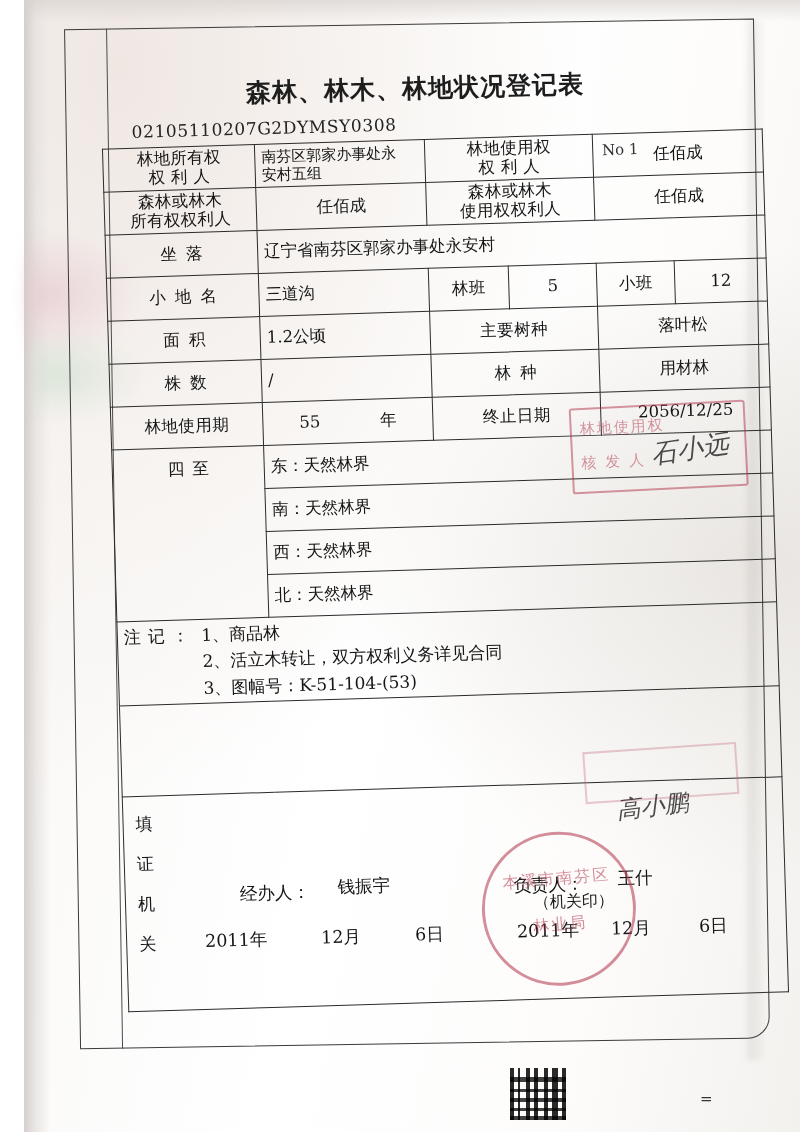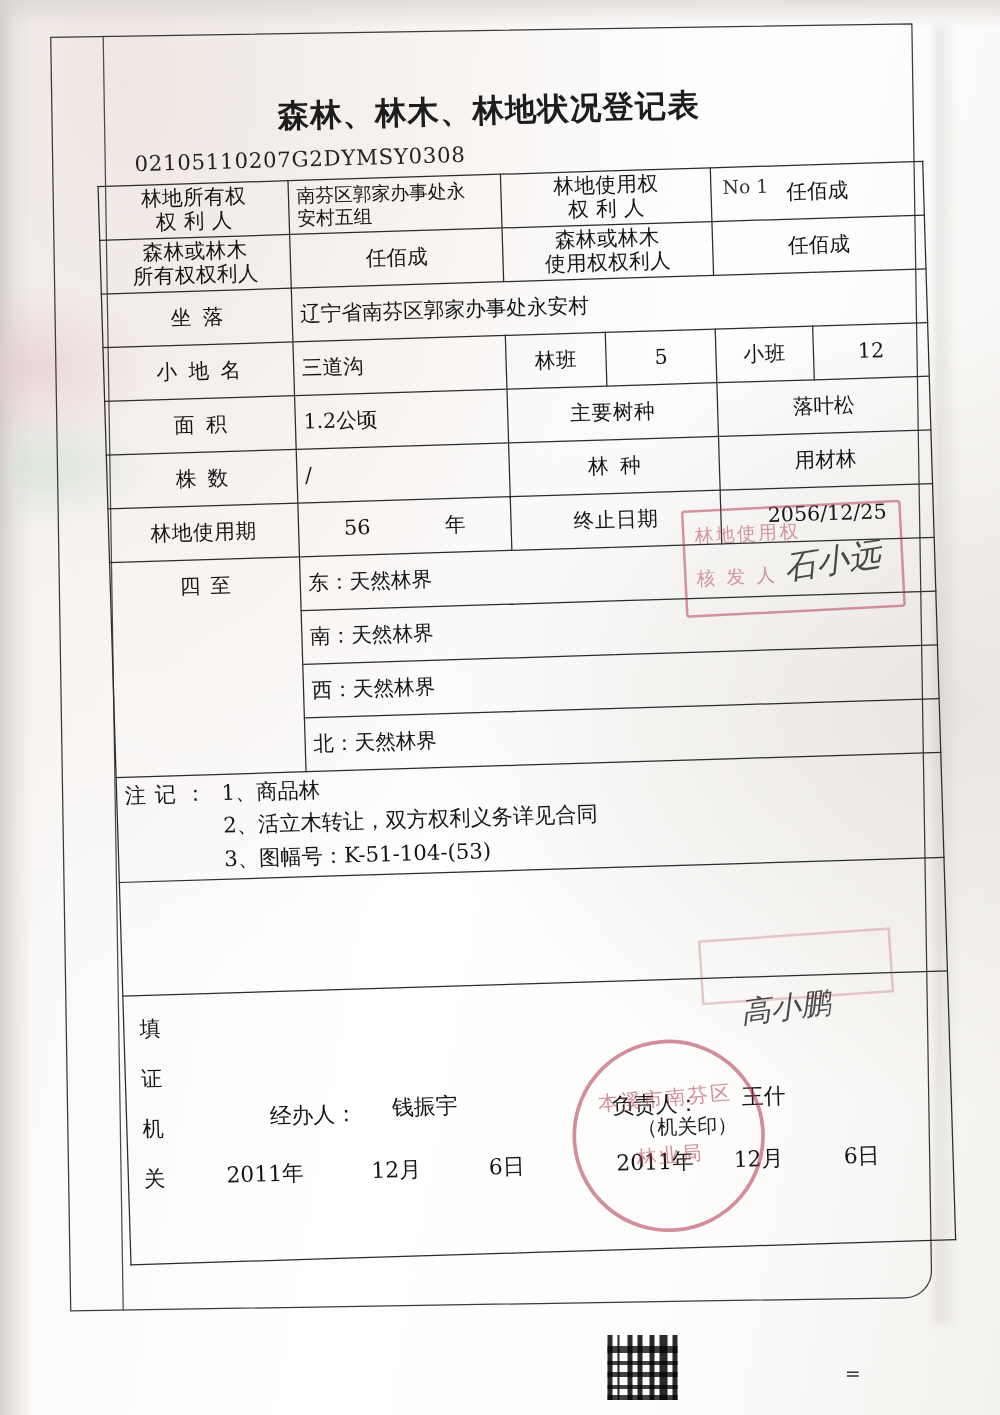--- a/index.html
+++ b/index.html
@@ -16,20 +16,21 @@
   }
 
   
   #page {
     position: absolute;
     inset: 0;
     background:
       radial-gradient(ellipse at 12% 6%, #efe7e2 0%, #f6f2ef 22%, rgba(255,255,255,0) 48%),
       radial-gradient(ellipse at 95% 50%, #e9e6e2 0%, rgba(255,255,255,0) 40%),
       linear-gradient(100deg, #f2efec 0%, #fbfaf9 18%, #ffffff 45%, #fdfcfb 75%, #f3f1ee 100%);
+    margin-left: 24px;
   }
   
   #scan-edge-left {
     position: absolute;
     left: 0; top: 0; bottom: 0; width: 26px;
     background: linear-gradient(90deg, #cfc9c6 0%, #e7e3e0 45%, rgba(255,255,255,0) 100%);
     opacity: .85;
   }
   #scan-edge-top {
     position: absolute;
@@ -404,21 +405,21 @@
             <td class="lbl-sp tall">株数</td>
             <td class="val tall">/</td>
             <td class="lbl-sp tall" colspan="2">林种</td>
             <td class="val-c tall" colspan="2">用材林</td>
           </tr>
 
           <tr>
             <td class="lbl tall">林地使用期</td>
             <td class="tall">
               <div style="display:flex;justify-content:space-around;align-items:center;">
-                <span>56</span>
+                <span>55</span>
                 <span>年</span>
               </div>
             </td>
             <td class="lbl tall" colspan="2">终止日期</td>
             <td class="val-c tall" colspan="2">2056/12/25</td>
           </tr>
 
           <tr>
             <td class="sizhi tall" rowspan="4" style="vertical-align:top;padding-top:12px;">四至</td>
             <td class="val tall" colspan="5">东：天然林界</td>

